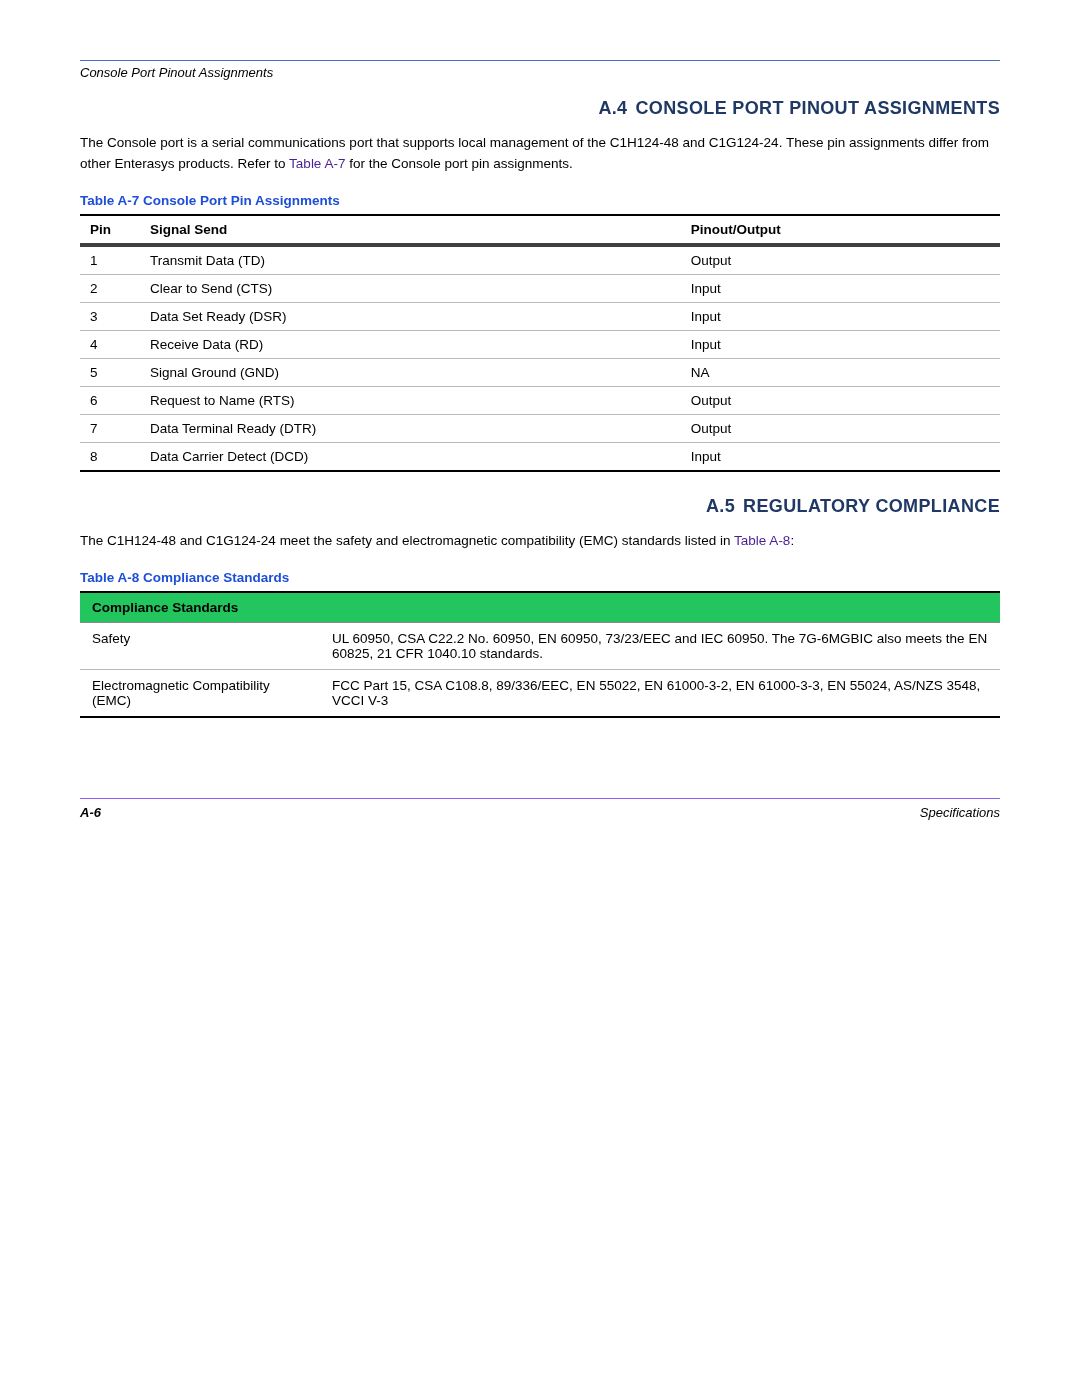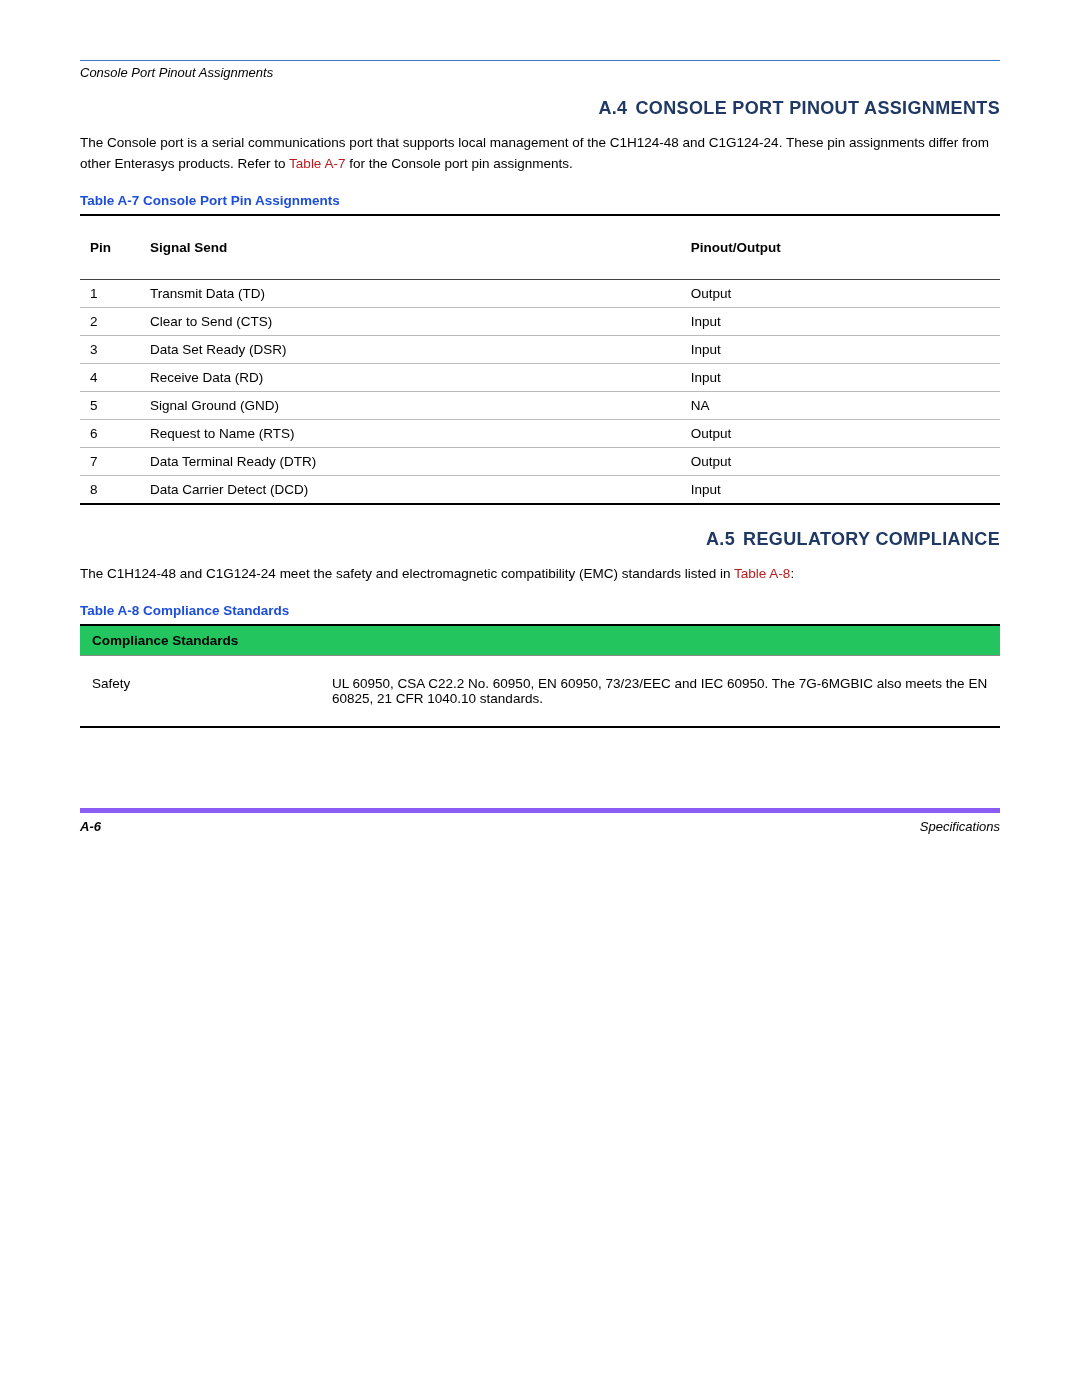--- a/index.html
+++ b/index.html
@@ -46,21 +46,21 @@
     }
 
     .body-text {
       font-size: 13.5px;
       line-height: 1.55;
       margin-bottom: 18px;
       color: #000;
     }
 
     .body-text a, .link {
-      color: #b91c1c;
+      color: #4c1d95;
       text-decoration: none;
     }
 
     .table-label {
       font-size: 13.5px;
       font-weight: bold;
       color: #1d4ed8;
       margin-bottom: 6px;
     }
 
@@ -68,22 +68,22 @@
       width: 100%;
       border-collapse: collapse;
       margin-bottom: 24px;
       font-size: 13.5px;
     }
 
     table.pin-table thead tr th {
       background: #fff;
       font-weight: bold;
       border-top: 2px solid #000;
-      border-bottom: 1px solid #404040;
-      padding: 24px 10px;
+      border-bottom: 4px solid #404040;
+      padding: 6px 10px;
       text-align: left;
     }
 
     table.pin-table thead tr th:first-child {
       width: 60px;
     }
 
     table.pin-table tbody tr td {
       border-bottom: 1px solid #bbb;
       padding: 6px 10px;
@@ -104,35 +104,35 @@
       background: #22c55e;
       font-weight: bold;
       border-top: 2px solid #000;
       border-bottom: 1px solid #888;
       padding: 7px 12px;
       text-align: left;
     }
 
     table.compliance-table tbody tr td {
       border-bottom: 1px solid #bbb;
-      padding: 20px 12px;
+      padding: 8px 12px;
       vertical-align: top;
     }
 
     table.compliance-table tbody tr:last-child td {
       border-bottom: 2px solid #000;
     }
 
     table.compliance-table tbody tr td:first-child {
       width: 240px;
     }
 
     .footer-area {
       margin-top: 80px;
-      border-top: 5px solid #8b5cf6;
+      border-top: 1px solid #8b5cf6;
       padding-top: 6px;
       display: flex;
       justify-content: space-between;
       font-size: 13px;
       gap: 16px;
     }
 
     .footer-left {
       font-weight: bold;
       font-style: italic;
@@ -224,19 +224,23 @@
   <thead>
     <tr>
       <th colspan="2">Compliance Standards</th>
     </tr>
   </thead>
   <tbody id="compliance-table-body">
   <tr>
       <td>Safety</td>
       <td>UL 60950, CSA C22.2 No. 60950, EN 60950, 73/23/EEC and IEC 60950. The 7G-6MGBIC also meets the EN 60825, 21 CFR 1040.10 standards.</td>
     </tr>
+      <tr>
+      <td>Electromagnetic Compatibility (EMC)</td>
+      <td>FCC Part 15, CSA C108.8, 89/336/EEC, EN 55022, EN 61000-3-2, EN 61000-3-3, EN 55024, AS/NZS 3548, VCCI V-3</td>
+    </tr>
     </tbody>
 </table>
 
 <div class="footer-area">
   <span class="footer-left">A-6</span>
   <span class="footer-right">Specifications</span>
 </div>
 
 </body></html>

